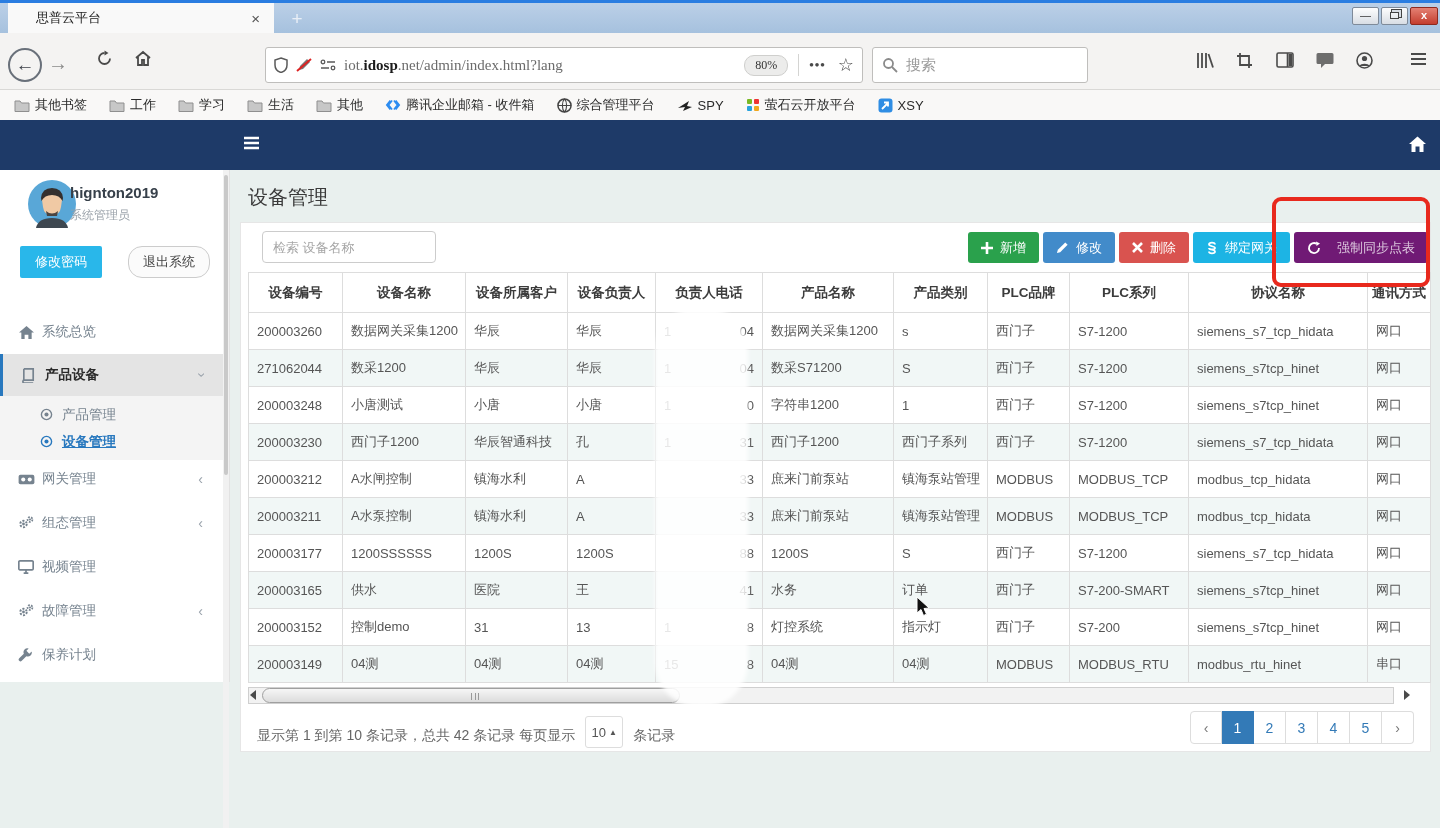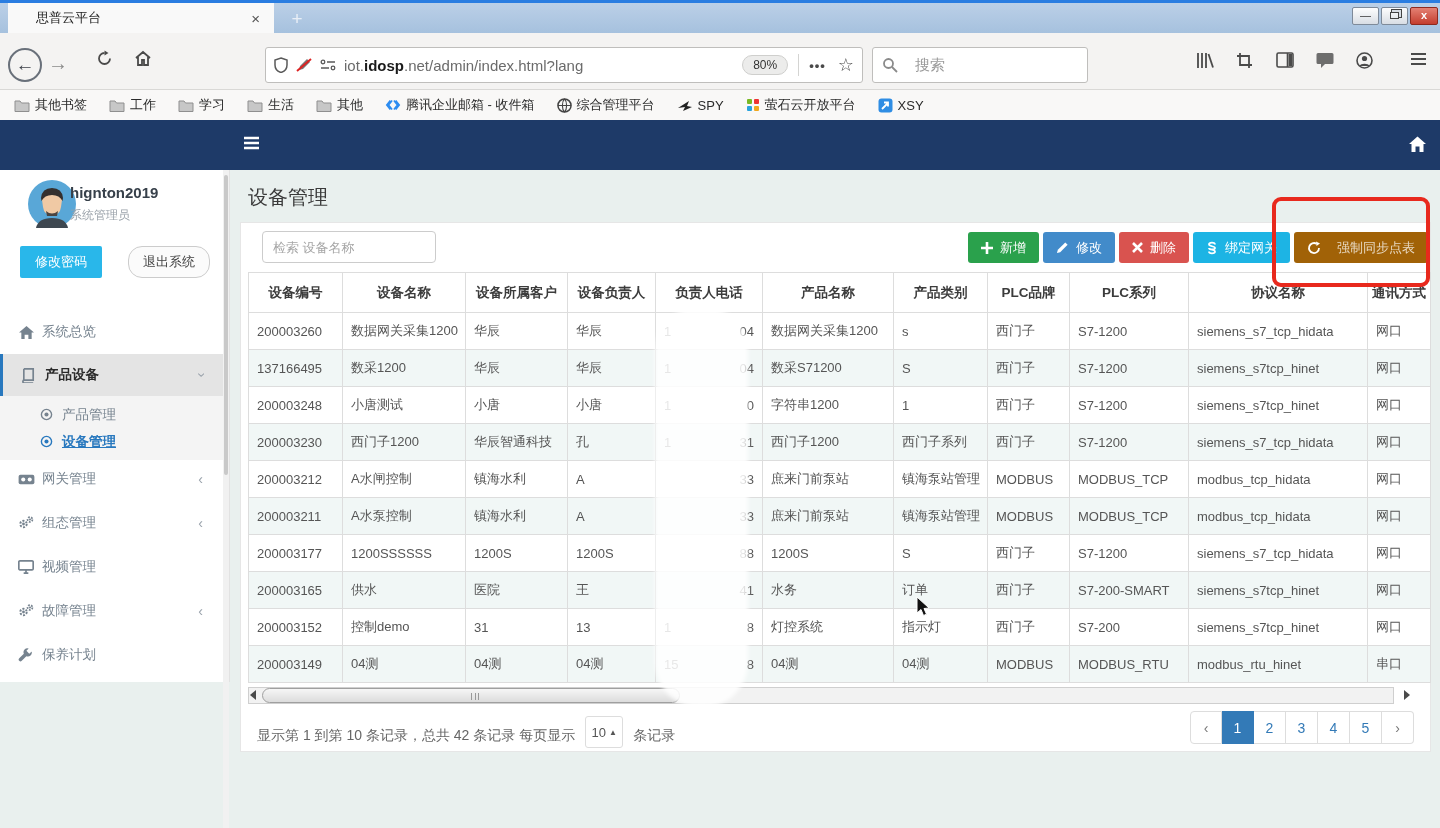--- a/index.html
+++ b/index.html
@@ -18,29 +18,29 @@
   #btn-min { left:1352px; } #btn-restore { left:1381px; }
   #btn-close { left:1410px; width:28px; background:linear-gradient(#e48173,#c43e2f); border-color:#8e2a1f; color:#fff; font-weight:bold; }
   .restore-glyph { display:inline-block; width:9px; height:7px; border:1px solid #444; box-shadow:2px -2px 0 -0px #d8dde4, 2px -2px 0 1px #444; margin-top:4px; }
 
   
   #navbar { left:0; top:33px; width:1440px; height:57px; background:#f4f3f2; border-bottom:1px solid #d9d8d6; }
   #back-btn { left:8px; top:48px; width:34px; height:34px; border:2px solid #69707a; border-radius:50%; text-align:center; line-height:30px; font-size:19px; color:#3c4048; background:#f4f3f2; }
   #fwd-btn { left:48px; top:52px; font-size:20px; color:#8a8a8a; }
   #reload-btn { left:96px; top:50px; }
   #home-btn { left:134px; top:50px; }
-  #urlbar { left:265px; top:47px; width:598px; height:36px; background:#fff; border:1px solid #bfbebc; border-radius:3px; display:flex; align-items:center; padding:0 8px; }
+  #urlbar { left:265px; top:47px; width:598px; height:36px; background:#fff; border:1px solid #bfbebc; border-radius:3px; display:flex; align-items:center; padding:0 8px;font-family:Liberation Serif, serif; }
   #url-text { color:#6b6b6b; font-size:15px; margin-left:8px; white-space:nowrap; overflow:hidden; flex:1;
     -webkit-mask-image:linear-gradient(90deg,#000 80%,transparent); mask-image:linear-gradient(90deg,#000 80%,transparent); }
   #url-text b { color:#1b1b1b; font-weight:bold; }
   #zoom-badge { background:#ececeb; border:1px solid #cfcfcd; border-radius:10px; padding:2px 10px; font-size:12px; color:#333; }
   #url-sep { width:1px; height:22px; background:#d4d4d2; margin:0 10px; }
   #dots-btn { letter-spacing:1px; color:#4a4a4a; font-weight:bold; }
   #star-btn { font-size:18px; color:#4a4a4a; margin-left:12px; }
-  #searchbox { left:872px; top:47px; width:216px; height:36px; background:#fff; border:1px solid #bfbebc; border-radius:3px; display:flex; align-items:center; padding:0 9px;gap:9px; }
+  #searchbox { left:872px; top:47px; width:216px; height:36px; background:#fff; border:1px solid #bfbebc; border-radius:3px; display:flex; align-items:center; padding:0 9px; }
   #search-ph { color:#9b9b9b; font-size:15px; margin-left:8px; }
   .tbico { top:52px; }
 
   
   #bookmarksbar { left:0; top:90px; width:1440px; height:30px; background:#f9f8f7; display:flex; align-items:center; padding-left:14px; gap:22px; }
   .bm { display:flex; align-items:center; gap:5px; color:#2b2b2b; font-size:13px; white-space:nowrap; }
 
   
   #appbar { left:0; top:120px; width:1440px; height:50px; background:#1e3a68; }
   #app-menu-toggle { left:243px; top:16px; }
@@ -492,21 +492,21 @@
       <span>删除</span>
     </button>
     <button class="tbtn" style="background: rgb(29, 180, 228);">
       <span class="ticon">
         <svg class="ic" width="12" height="14" viewBox="0 0 12 14">
           <path d="M9 3.5 C9 1 3 1 3 3.5 C3 5.5 9 5 9 7 C9 9 3 9 3 7 M3 10.5 C3 13 9 13 9 10.5 C9 8.5 3 9 3 7" stroke="#fff" stroke-width="1.8" fill="none"></path>
         </svg>
       </span>
       <span>绑定网关</span>
     </button>
-    <button class="tbtn" style="background: #a16207; color: rgba(255, 255, 255, 0.75); gap: 16px;">
+    <button class="tbtn" style="background: #701a75; color: rgba(255, 255, 255, 0.75); gap: 16px;">
       <span class="ticon">
         <svg class="ic" width="14" height="14" viewBox="0 0 14 14">
           <path d="M12 7 A5 5 0 1 1 9.5 2.7" fill="none" stroke="#fff" stroke-width="1.8"></path>
           <path d="M9 0.5 L13 2.5 L9.5 5 Z" fill="#fff"></path>
         </svg>
       </span>
       <span>强制同步点表</span>
     </button>
   </div>
 
@@ -552,21 +552,21 @@
           </span>
         </td>
         <td>数据网关采集1200</td>
         <td>s</td>
         <td>西门子</td>
         <td>S7-1200</td>
         <td>siemens_s7_tcp_hidata</td>
         <td>网口</td>
       </tr>
       <tr class="even">
-        <td>137166495</td>
+        <td>271062044</td>
         <td>数采1200</td>
         <td>华辰</td>
         <td>华辰</td>
         <td>
           <span class="phone-cell">
             <span>1</span>
             <span>04</span>
           </span>
         </td>
         <td>数采S71200</td>

